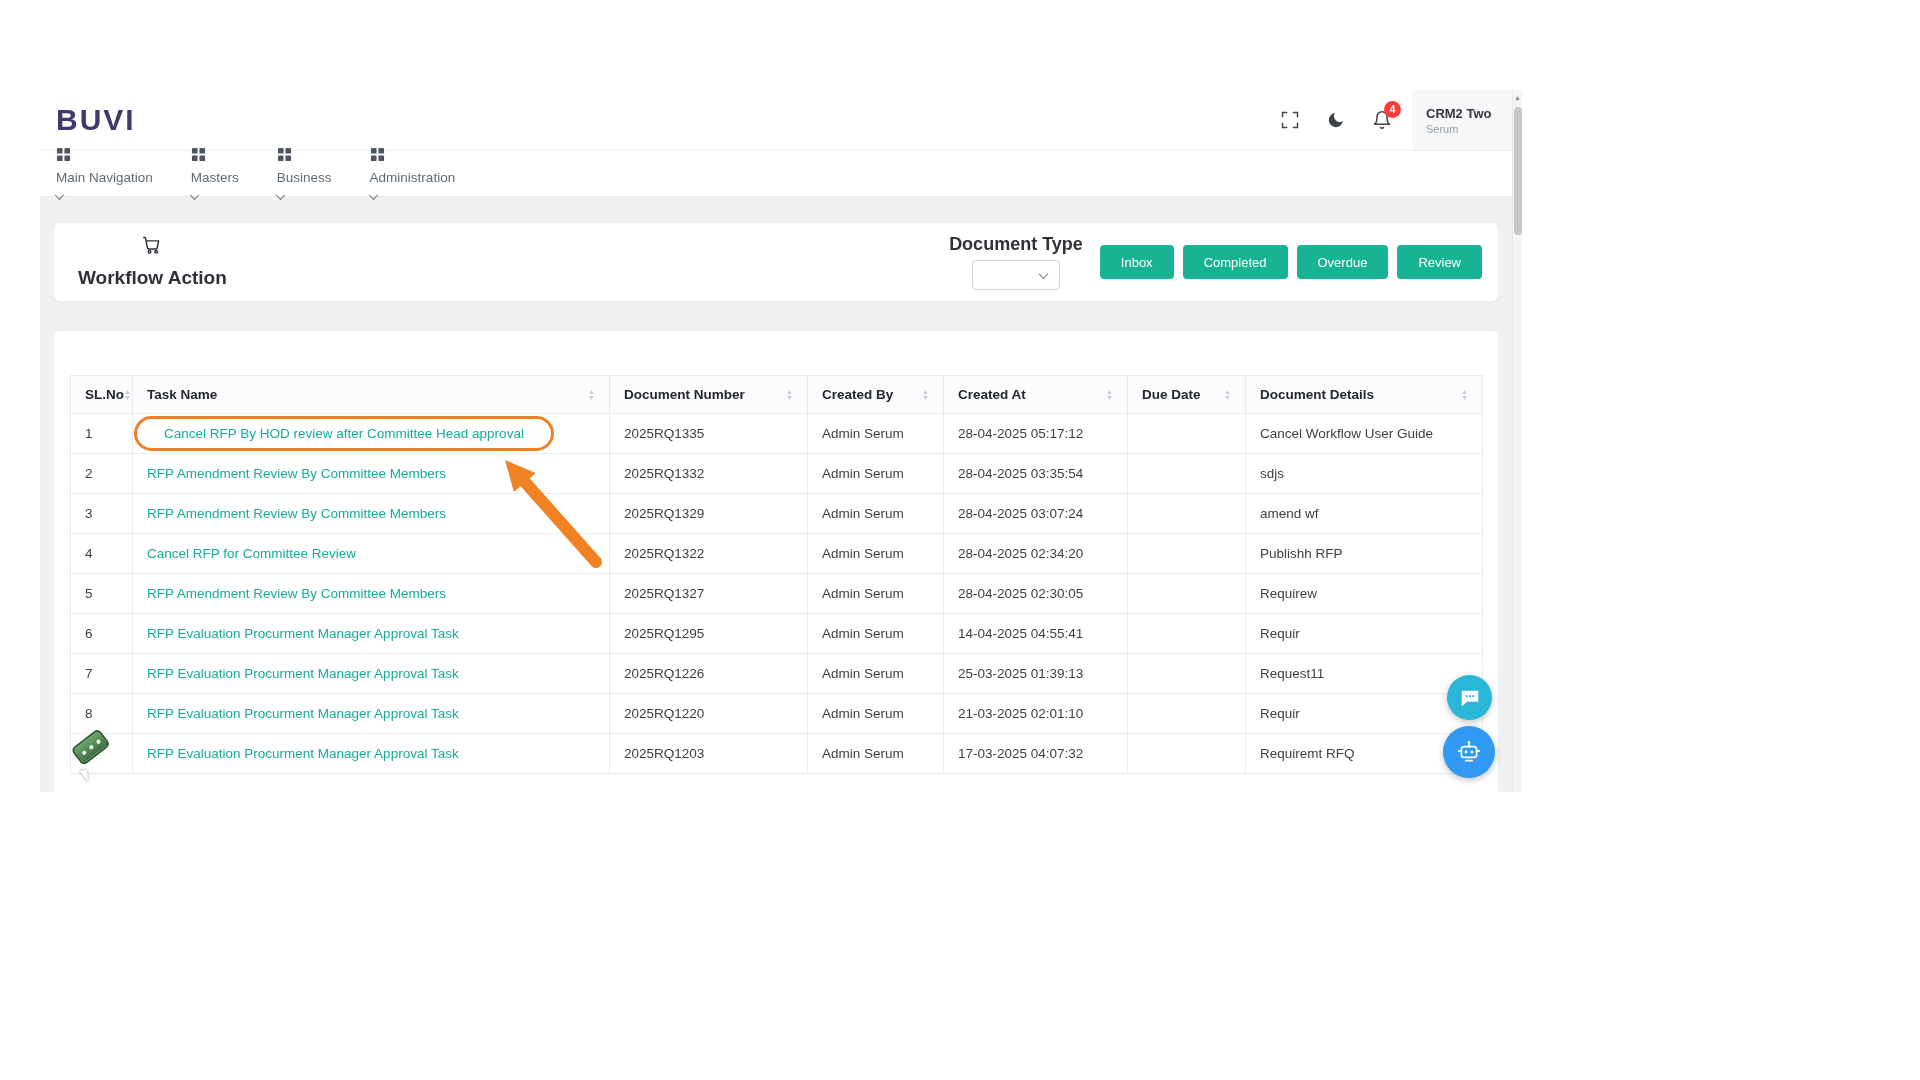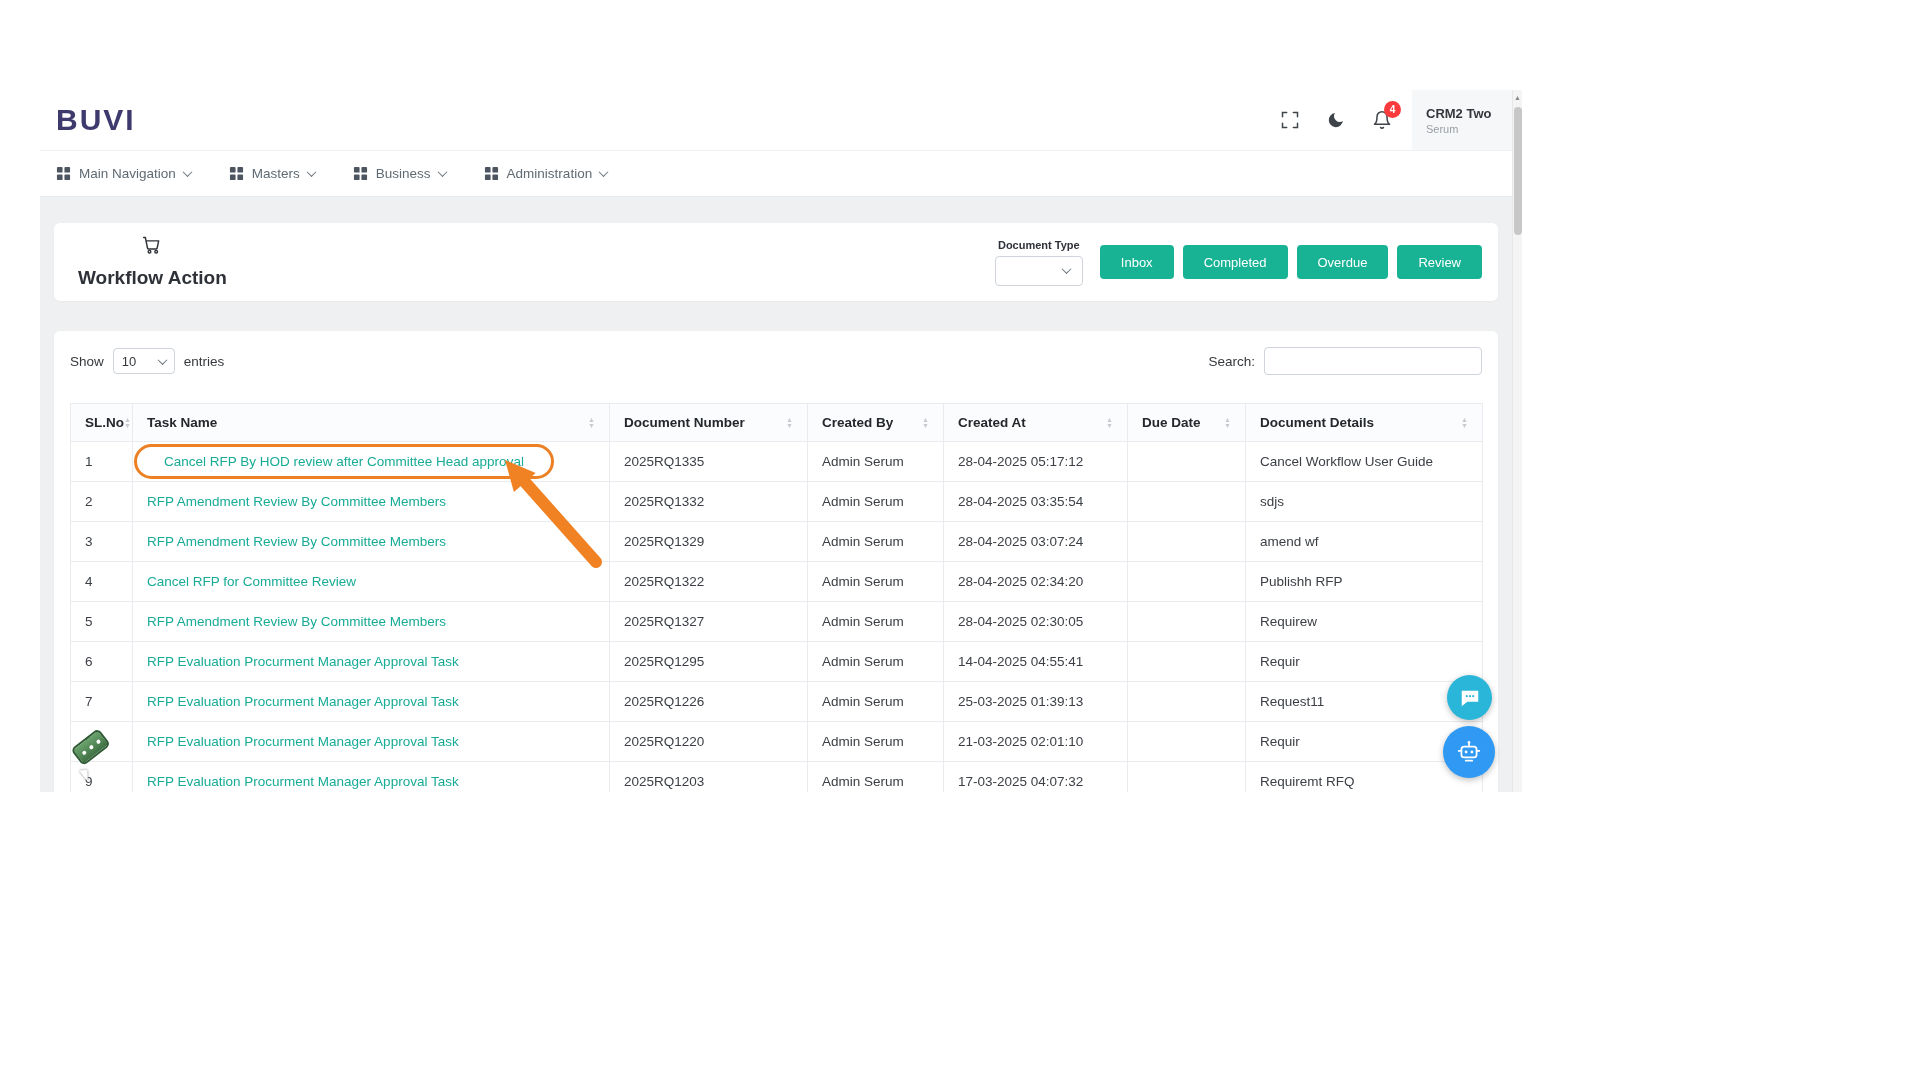--- a/index.html
+++ b/index.html
@@ -14,33 +14,33 @@
   .topbar-right { display:flex; align-items:stretch; }
   .tb-icons { display:flex; align-items:center; gap:26px; margin-right:20px; }
   .tb-icon { cursor:pointer; position:relative; display:flex; align-items:center; }
   .badge { position:absolute; top:-9px; right:-9px; background:#fb3b3b; color:#fff; min-width:17px; height:17px; border-radius:9px; font-size:10px; font-weight:bold; display:flex; align-items:center; justify-content:center; padding:0 3px; }
   .user-chip { width:100px; background:#f6f7f8; display:flex; flex-direction:column; justify-content:center; padding-left:14px; cursor:pointer; }
   .user-name { font-size:13px; font-weight:bold; color:#33363c; }
   .user-role { font-size:11px; color:#9aa0a6; margin-top:2px; }
 
   
   .navbar { height:47px; border-top:1px solid #eef0f2; border-bottom:1px solid #e8eaee; display:flex; align-items:center; padding-left:16px; gap:38px; background:#fff; flex:0 0 auto; }
-  .nav-item { display:flex; align-items:center; gap:8px; color:#5f6a73; font-size:13.5px; cursor:pointer; }
+  .nav-item { display:flex; gap:8px; color:#5f6a73; font-size:13.5px; cursor:pointer;flex-direction:column; }
   .chev { width:7px; height:7px; border-right:1.6px solid #6c757d; border-bottom:1.6px solid #6c757d; transform:rotate(45deg) translate(-1px,-1px); display:inline-block; }
 
   
   .content { flex:1 1 auto; background:#eff0f2; padding:26px 14px; overflow:hidden; }
   .card { background:#fff; border-radius:6px; box-shadow:0 1px 2px rgba(40,40,60,0.04); }
 
   .toolbar-card { height:78px; display:flex; align-items:center; justify-content:space-between; padding:0 16px 0 24px; margin-bottom:30px; }
   .page-title-wrap { display:flex; align-items:center; gap:12px;flex-direction:column; }
   .page-title { font-size:19px; font-weight:bold; color:#2e3138; }
   .toolbar-right { display:flex; align-items:center; gap:9px; }
   .doc-type { display:flex; flex-direction:column; align-items:center; gap:5px; margin-right:8px; }
-  .doc-type-label { font-size:11px; font-weight:bold; color:#2e3138; }
+  .doc-type-label { font-size:18px; font-weight:bold; color:#2e3138; }
   .select { height:30px; border:1px solid #ced4da; border-radius:4px; background:#fff; display:flex; align-items:center; cursor:pointer; }
   .doc-select { width:88px; justify-content:flex-end; padding:0 12px; }
   .btn { background:#17b394; color:#fff; border:none; border-radius:4px; font-size:13px; padding:0 21px; height:34px; font-family:inherit; cursor:pointer; }
 
   .table-card { padding:16px; height:800px; }
   .table-controls { display:flex; justify-content:space-between; align-items:center; margin-bottom:16px; }
   .show-wrap { display:flex; align-items:center; gap:9px; font-size:13.5px; color:#35393d; }
   .entries-select { height:26px; width:62px; justify-content:space-between; padding:0 8px; font-size:13px; color:#35393d; }
   .search-wrap { display:flex; align-items:center; gap:9px; font-size:13.5px; color:#35393d; }
   .search-input { width:218px; height:28px; border:1px solid #ced4da; border-radius:4px; font-family:inherit; font-size:13px; padding:0 8px; }
@@ -172,34 +172,20 @@
             </div>
           </div>
           <button class="btn">Inbox</button>
           <button class="btn">Completed</button>
           <button class="btn">Overdue</button>
           <button class="btn">Review</button>
         </div>
       </div>
 
       <div class="card table-card">
-        <div class="table-controls">
-          <div class="show-wrap">
-            <span>Show</span>
-            <div class="select entries-select">
-              <span>10</span>
-              <span class="chev"></span>
-            </div>
-            <span>entries</span>
-          </div>
-          <div class="search-wrap">
-            <label>Search:</label>
-            <input class="search-input" value="" style="">
-          </div>
-        </div>
 
         <table>
           <colgroup>
             <col style="width:62px">
               <col style="width:477px">
               <col style="width:198px">
               <col style="width:136px">
               <col style="width:184px">
               <col style="width:118px">
               <col style="width:237px">

